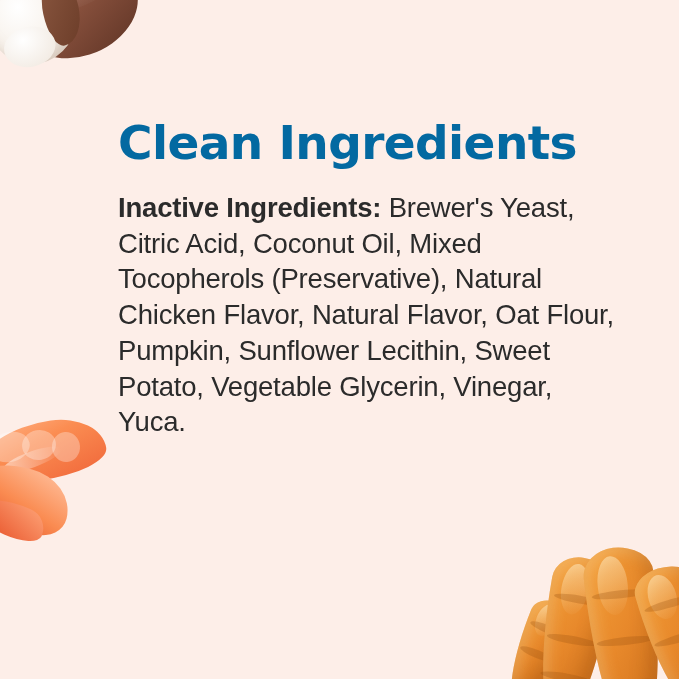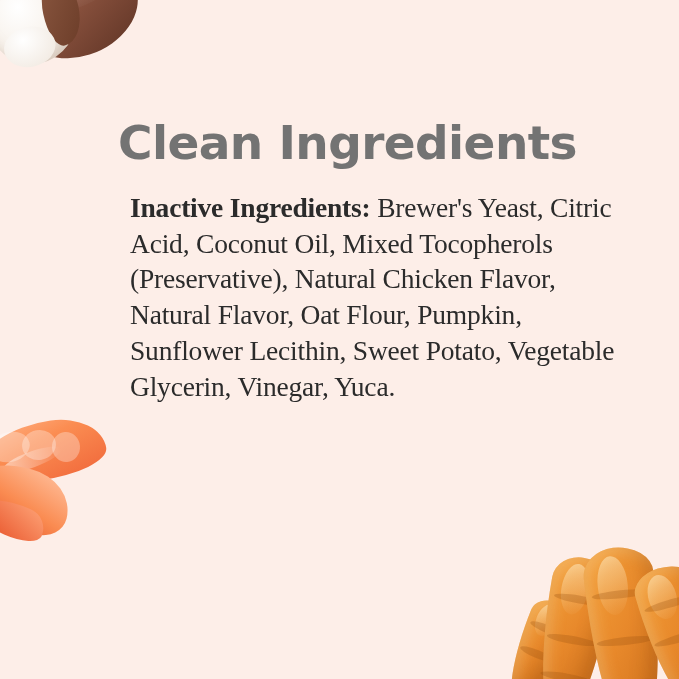--- a/index.html
+++ b/index.html
@@ -183,32 +183,32 @@
 
   
   .content {
     position: absolute;
     left: 118px;
     top: 118px;
     width: 528px;
   }
   .headline {
     margin: 0;
-    color: #737373;
+    color: #0369a1;
     font-family: "DejaVu Sans", sans-serif;
     font-weight: 700;
     font-size: 47px;
     line-height: 1.06;
     letter-spacing: -0.6px;
     white-space: nowrap;
   }
   .ingredients {
-    margin: 22px 0 0 12px;
+    margin: 22px 0 0 0;
     color: #2b2b2b;
-    font-family: Liberation Serif, serif;
+    font-family: Liberation Sans, sans-serif;
     font-size: 27.5px;
     line-height: 1.30;
     letter-spacing: -0.2px;
     max-width: 500px;
   }
   .ingredients .lbl {
     font-weight: 700;
   }
 </style>
 </head>

